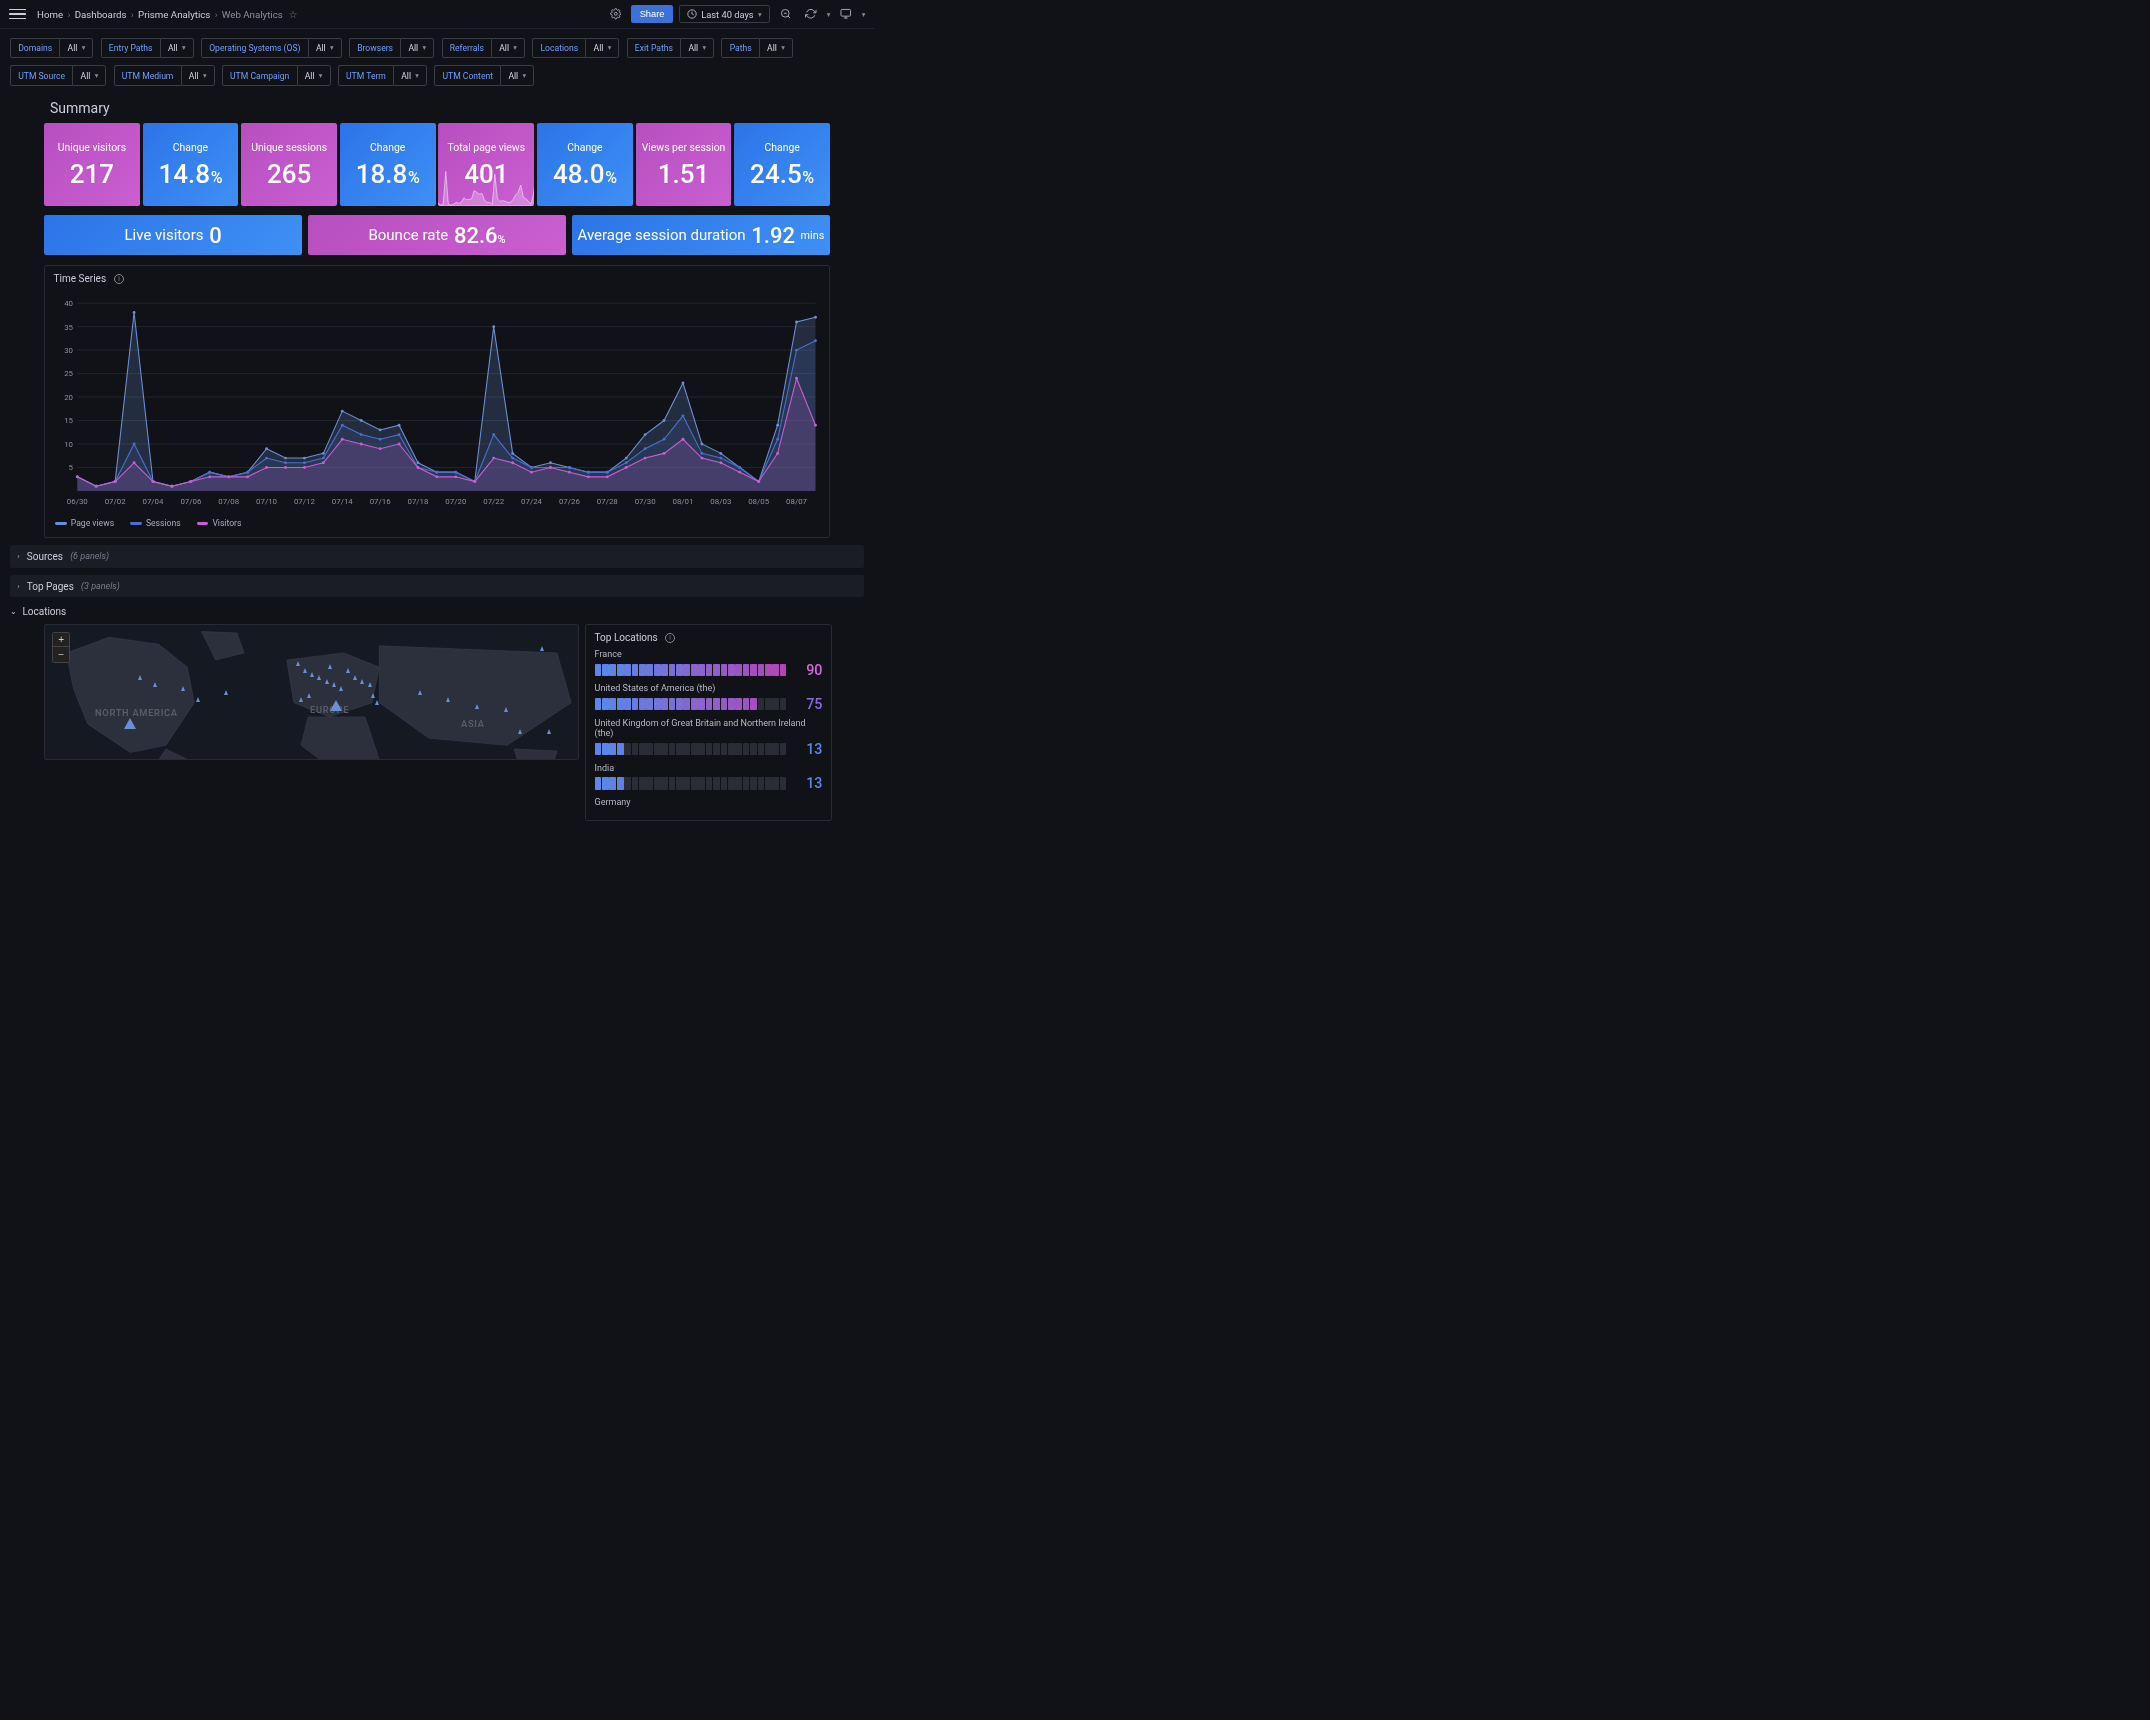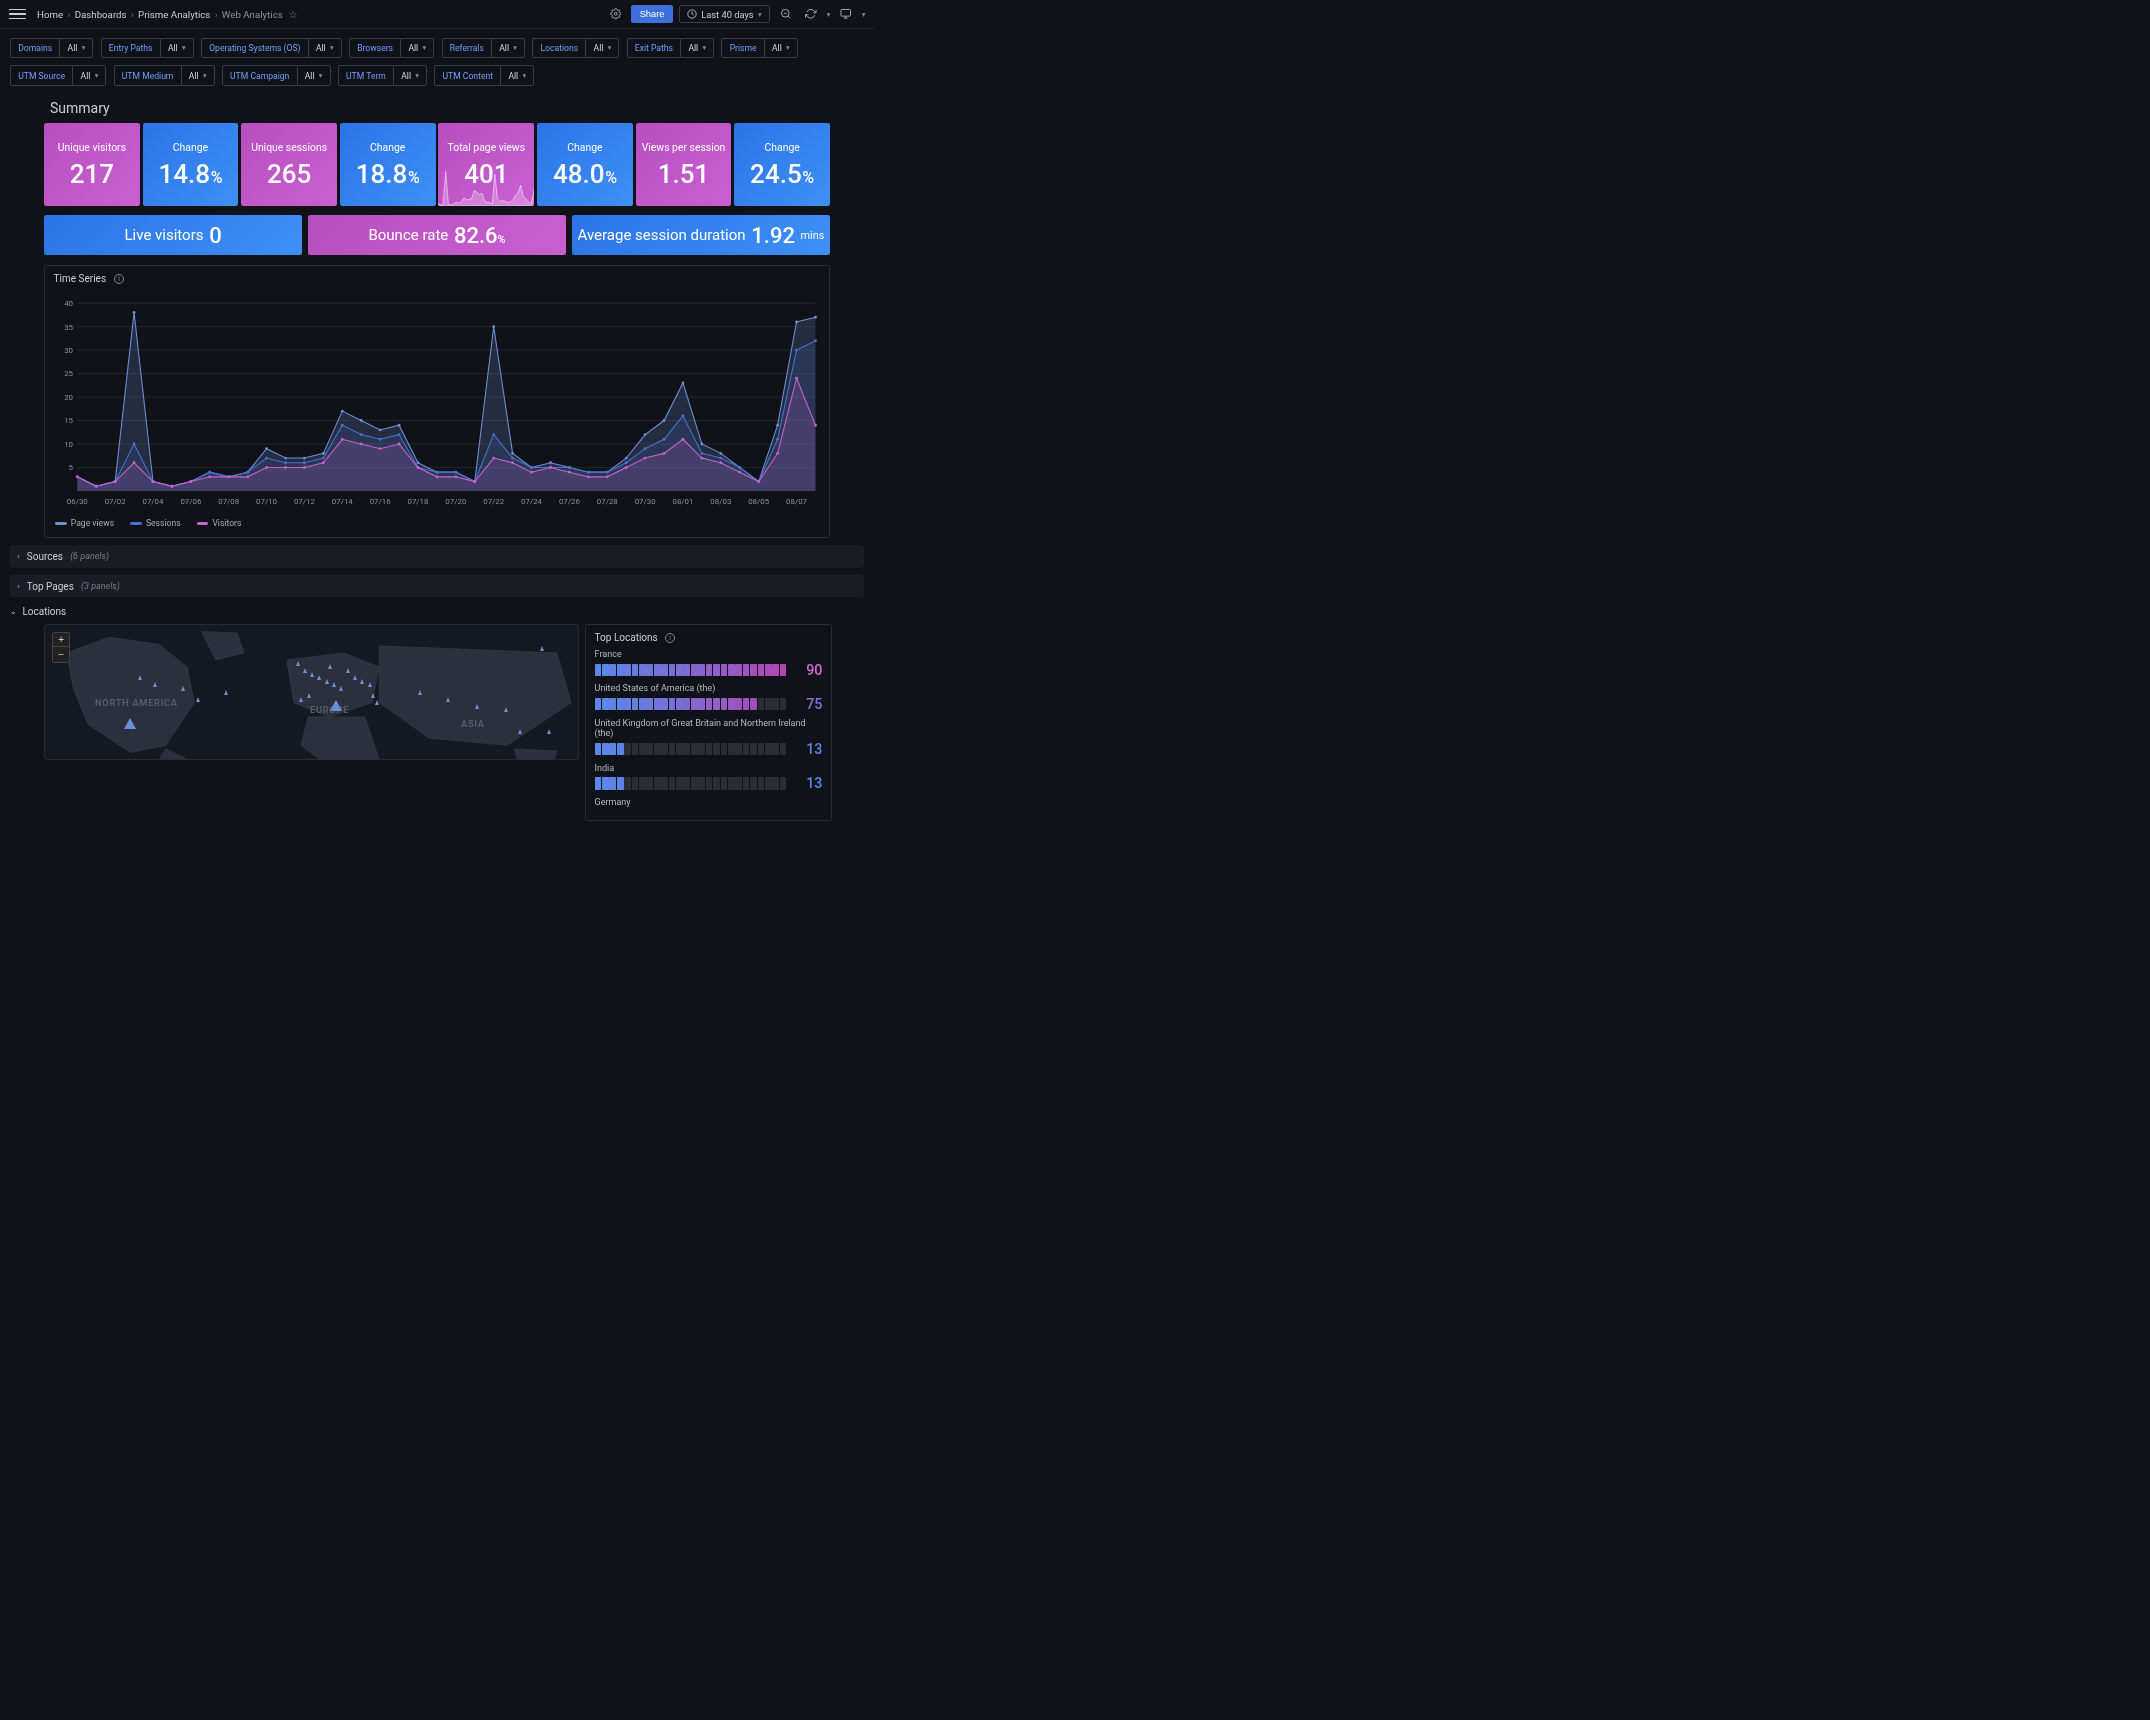--- a/index.html
+++ b/index.html
@@ -180,21 +180,21 @@
       </div>
     </div>
     <div class="filter-group">
       <div class="filter-label">Exit Paths</div>
       <div class="filter-value">
         <span>All</span>
         <span class="chev-down">▾</span>
       </div>
     </div>
     <div class="filter-group">
-      <div class="filter-label">Prisme</div>
+      <div class="filter-label">Paths</div>
       <div class="filter-value">
         <span>All</span>
         <span class="chev-down">▾</span>
       </div>
     </div>
     <div class="filter-group">
       <div class="filter-label">UTM Source</div>
       <div class="filter-value">
         <span>All</span>
         <span class="chev-down">▾</span>
@@ -515,21 +515,21 @@
     </div>
     <svg id="map-svg" width="100%" height="100%" viewBox="0 0 750 190" preserveAspectRatio="xMidYMid slice">
         <path d="M30,40 L90,18 L160,28 L200,60 L210,110 L170,170 L120,180 L60,140 L40,90 Z" fill="#2b303c" stroke="#3a3f4c" stroke-width="0.8"></path>
         <path d="M170,175 L200,190 L180,200 L160,190 Z" fill="#2b303c" stroke="#3a3f4c" stroke-width="0.8"></path>
         <path d="M220,10 L270,12 L280,40 L240,50 Z" fill="#2b303c" stroke="#3a3f4c" stroke-width="0.8"></path>
         <path d="M340,50 L420,40 L470,60 L460,110 L400,130 L350,110 Z" fill="#2b303c" stroke="#3a3f4c" stroke-width="0.8"></path>
         <path d="M370,130 L450,130 L470,190 L400,200 L360,170 Z" fill="#2b303c" stroke="#3a3f4c" stroke-width="0.8"></path>
         <path d="M470,30 L720,40 L740,110 L650,170 L540,160 L470,110 Z" fill="#2b303c" stroke="#3a3f4c" stroke-width="0.8"></path>
         <path d="M660,175 L720,178 L715,195 L665,193 Z" fill="#2b303c" stroke="#3a3f4c" stroke-width="0.8"></path>
       </svg>
-    <div class="map-label" style="top:72px;left:50px">NORTH AMERICA</div>
+    <div class="map-label" style="top:82px;left:50px">NORTH AMERICA</div>
     <div class="map-label" style="top:79px;left:265px">EUROPE</div>
     <div class="map-label" style="top:93px;left:416px">ASIA</div>
     <div id="map-markers">
         <div class="map-marker big" style="left: 79px; top: 93px;"></div>
         <div class="map-marker big" style="left: 285px; top: 75px;"></div>
         <div class="map-marker" style="left: 251px; top: 36px;"></div>
         <div class="map-marker" style="left: 258px; top: 43px;"></div>
         <div class="map-marker" style="left: 265px; top: 47px;"></div>
         <div class="map-marker" style="left: 272px; top: 50px;"></div>
         <div class="map-marker" style="left: 280px; top: 54px;"></div>

